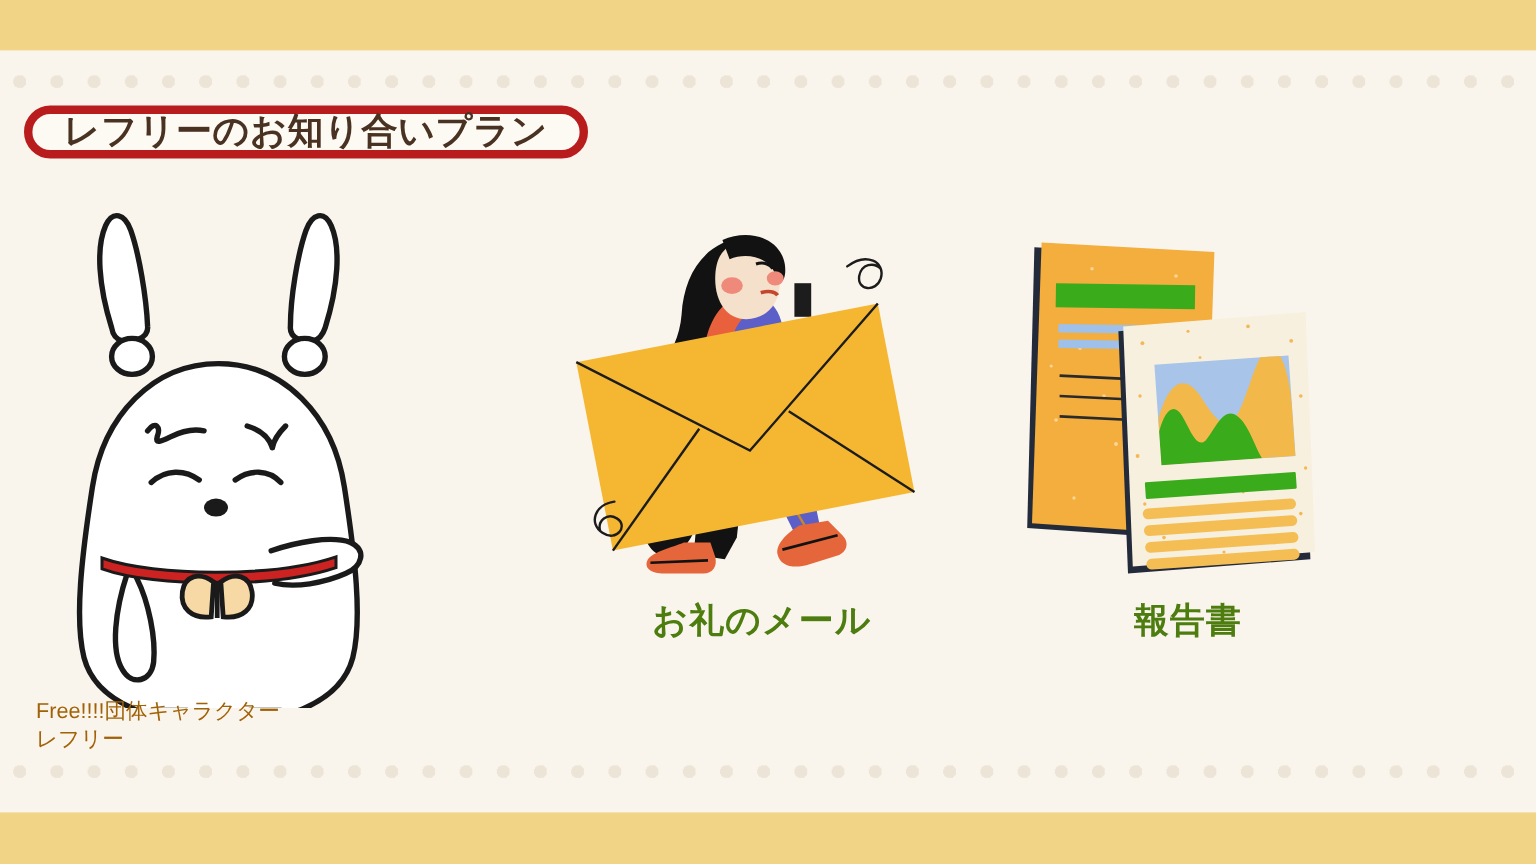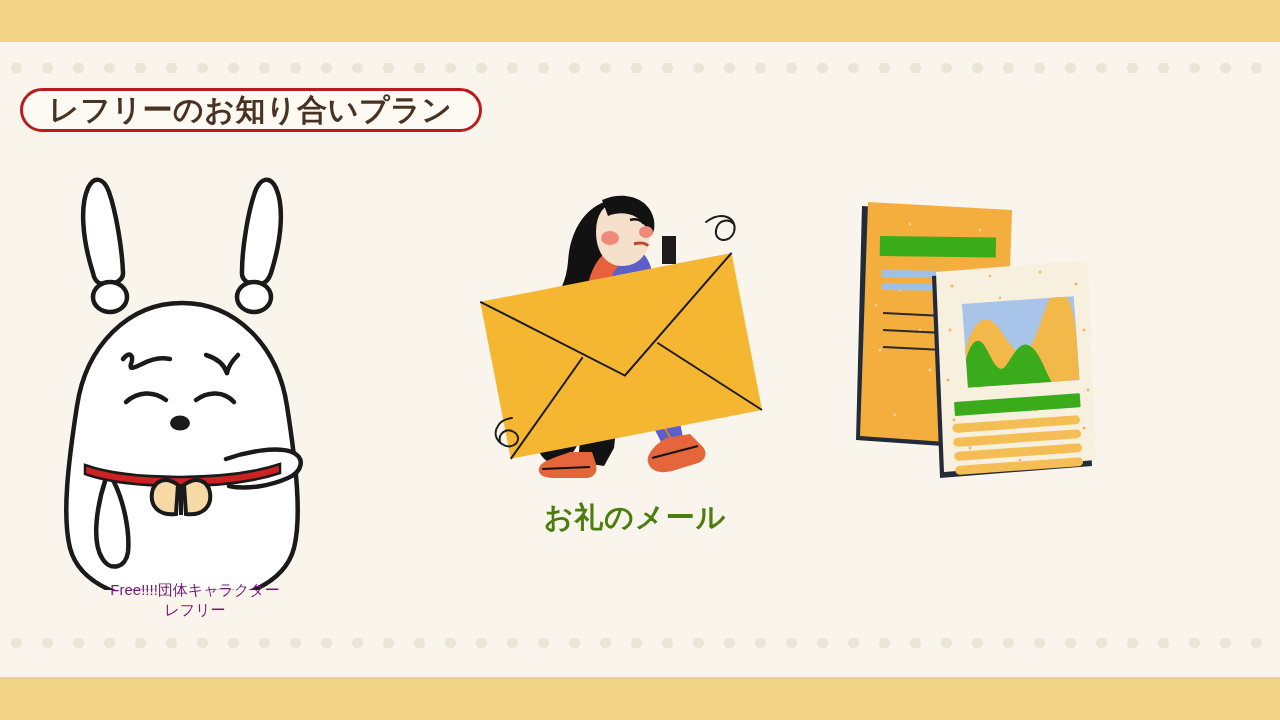--- a/index.html
+++ b/index.html
@@ -23,37 +23,37 @@
     background-position:11px 0;
   }
   .dotrow-top{top:62px;}
   .dotrow-bottom{top:637px;}
 
   .title-pill{
     position:absolute;left:20px;top:88px;
     height:44px;box-sizing:border-box;
     display:flex;align-items:center;
     padding:0 26px;
-    border:3px solid #b91c1c;border-radius:24px;
+    border:7px solid #b91c1c;border-radius:24px;
     background:#fdfaf4;
   }
   .title-text{
     font-size:30px;font-weight:bold;color:#4a3222;
     letter-spacing:.5px;line-height:1;white-space:nowrap;
   }
 
   .item{position:absolute;}
   .item-label{
     position:absolute;width:100%;text-align:center;
     font-size:29px;font-weight:bold;color:#4d7c0f;
     letter-spacing:1px;white-space:nowrap;
   }
   .caption{
-    position:absolute;width:100%;text-align:center;
-    font-size:15px;color:#701a75;line-height:1.35;
+    position:absolute;width:100%;
+    font-size:18px;color:#a16207;line-height:1.35;
   }
 
   
   #col-mascot{left:30px;top:160px;width:330px;height:470px;}
   #col-mail{left:470px;top:180px;width:330px;height:360px;}
   #col-report{left:840px;top:180px;width:300px;height:360px;}
 
   .art{position:absolute;left:0;top:0;}
   .caption-mascot{top:420px;left:0;}
   .label-mail{top:318px;}
@@ -245,15 +245,16 @@
             <path d="M122 208 L122 180 C128 162 136 156 142 168 C148 180 152 196 160 190 C168 182 176 164 186 170 C196 176 200 196 206 208 Z" fill="#3aab1b"></path>
           </g>
         </g>
         <rect x="114" y="222" width="126" height="14" rx="1" fill="#3aab1b" transform="rotate(-4 114 222)"></rect>
         <rect x="112" y="244" width="128" height="9" rx="4.5" fill="#f5be55" transform="rotate(-4 112 244)"></rect>
         <rect x="113" y="258" width="128" height="9" rx="4.5" fill="#f5be55" transform="rotate(-4 113 258)"></rect>
         <rect x="114" y="272" width="128" height="9" rx="4.5" fill="#f5be55" transform="rotate(-4 114 272)"></rect>
         <rect x="115" y="286" width="128" height="9" rx="4.5" fill="#f5be55" transform="rotate(-4 115 286)"></rect>
       </g>
     </svg>
+    <div class="item-label label-report">報告書</div>
   </div>
 
 </div>
 
 </body></html>

